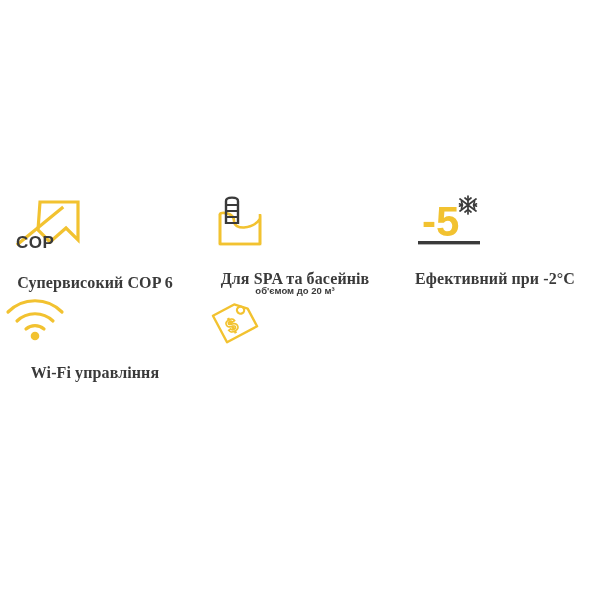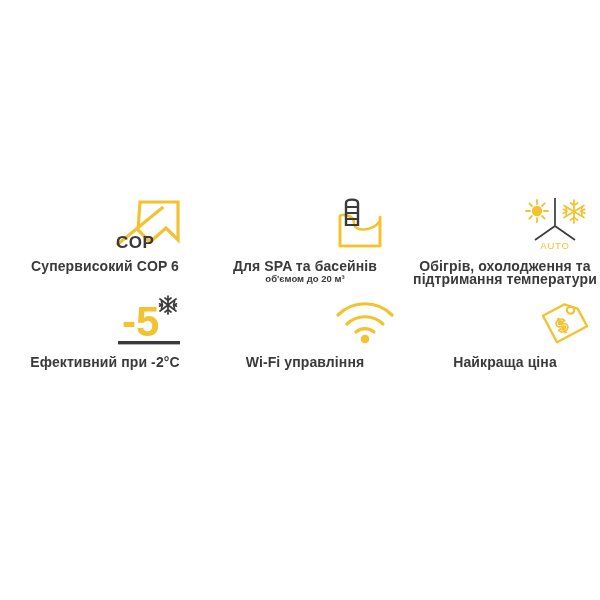--- a/index.html
+++ b/index.html
@@ -17,39 +17,40 @@
     top: 190px;
     width: 600px;
     display: grid;
     grid-template-columns: repeat(3, 200px);
     grid-template-rows: 100px 85px;
     row-gap: 0px;
   }
   .feature-cell {
     display: flex;
     flex-direction: column;
-    align-items: flex-end;
+    align-items: flex-start;
     justify-content: flex-start;
     padding-top: 2px;
   }
   .icon-box {
     height: 62px;
     display: flex;
     align-items: center;
     justify-content: center;
   }
   .caption {
     text-align: center;
     color: #3a3a3a;
-    font-size: 14px;
+    font-size: 16px;
     font-weight: bold;
     line-height: 13px;
     letter-spacing: 0.1px;
-    margin-top: 6px;
+    margin-top: 22px;
     width: 190px;
+    font-family: Liberation Serif, serif;
   }
   .caption-sub {
     text-align: center;
     color: #3a3a3a;
     font-size: 9.5px;
     font-weight: bold;
     line-height: 12px;
     width: 190px;
   }
   .row2 .icon-box { height: 58px; }
@@ -78,43 +79,20 @@
         <path d="M20 22 L20 52" stroke="#F2C230" stroke-width="2.6"></path>
         <path d="M60 22 L60 52" stroke="#F2C230" stroke-width="2.6"></path>
         <path d="M26 32 L26 9 C26 4.5 38 4.5 38 9 L38 32" stroke="#3a3a3a" stroke-width="2.4" fill="none"></path>
         <path d="M26 13 L38 13 M26 19 L38 19 M26 25 L38 25 M26 31 L38 31" stroke="#3a3a3a" stroke-width="2"></path>
       </svg>
     </div>
     <div class="caption">Для SPA та басейнів</div>
     <div class="caption-sub">об'ємом до 20 м³</div>
   </div>
 
-  <div class="feature-cell">
-    <div class="icon-box">
-      <svg width="90" height="58" viewBox="0 0 90 58">
-
-        <path d="M45 4 L45 32 M45 32 L25 46 M45 32 L65 46" stroke="#3a3a3a" stroke-width="1.7" fill="none"></path>
-
-        <g stroke="#F2C230" stroke-width="1.8" stroke-linecap="round">
-          <circle cx="27" cy="17" r="5.2" fill="#F2C230" stroke="none"></circle>
-          <path d="M27 6 L27 10 M27 24 L27 28 M16 17 L20 17 M34 17 L38 17
-                   M19.3 9.3 L22 12 M32 22 L34.7 24.7 M34.7 9.3 L32 12 M22 22 L19.3 24.7"></path>
-        </g>
-
-        <g stroke="#F2C230" stroke-width="1.7" stroke-linecap="round" fill="none">
-          <path d="M64 6 L64 29 M54 11.5 L74 23.5 M54 23.5 L74 11.5"></path>
-          <path d="M60.5 9 L64 11.5 L67.5 9 M60.5 26 L64 23.5 L67.5 26"></path>
-          <path d="M56 13.5 L56.7 17.4 L53.2 19.2 M72 21 L71.3 17.1 L74.8 15.3"></path>
-          <path d="M53.2 15.3 L56.7 17.1 L56 21 M74.8 19.2 L71.3 17.4 L72 13.5"></path>
-        </g>
-        <text x="45" y="55" text-anchor="middle" font-family="'Liberation Sans', sans-serif" font-size="9.5" font-weight="normal" fill="#F2C230" letter-spacing="0.8">AUTO</text>
-      </svg>
-    </div>
-    <div class="caption">Обігрів, охолодження та підтримання температури</div>
-  </div>
 
   <div class="feature-cell row2">
     <div class="icon-box">
       <svg width="100" height="58" viewBox="0 0 100 58">
         <text x="22" y="44" font-family="'Liberation Sans', sans-serif" font-size="42" font-weight="bold" fill="#F2C230">-5</text>
         <g stroke="#3a3a3a" stroke-width="1.7" stroke-linecap="round" fill="none">
           <path d="M68 4 L68 22 M60 7 L76 19 M60 19 L76 7"></path>
           <path d="M65 6 L68 8.4 L71 6 M65 20 L68 17.6 L71 20"></path>
           <path d="M61.5 9.5 L62.3 12.6 L59.5 14.2 M74.5 16.5 L73.7 13.4 L76.5 11.8"></path>
           <path d="M59.5 11.8 L62.3 13.4 L61.5 16.5 M76.5 14.2 L73.7 12.6 L74.5 9.5"></path>
@@ -142,16 +120,15 @@
   <div class="feature-cell row2">
     <div class="icon-box">
       <svg width="70" height="54" viewBox="0 0 70 54">
         <g transform="rotate(-28 35 27)">
           <path d="M18 12 L42 12 L52 22 L52 42 L18 42 Z" fill="none" stroke="#F2C230" stroke-width="2.4" stroke-linejoin="round"></path>
           <circle cx="45" cy="20" r="3.6" fill="none" stroke="#F2C230" stroke-width="2.2"></circle>
           <text x="30" y="36" text-anchor="middle" font-family="'Liberation Sans', sans-serif" font-size="19" font-weight="bold" fill="none" stroke="#F2C230" stroke-width="1.6">$</text>
         </g>
       </svg>
     </div>
-    <div class="caption">Найкраща ціна</div>
   </div>
 
 </div>
 
 </body></html>

